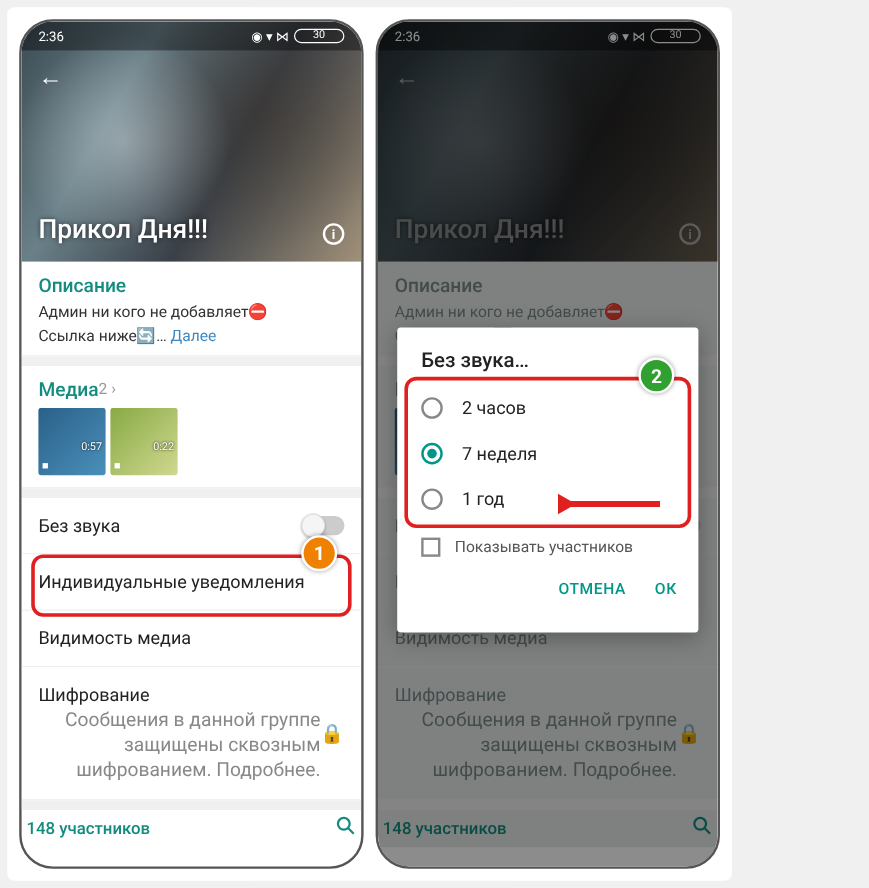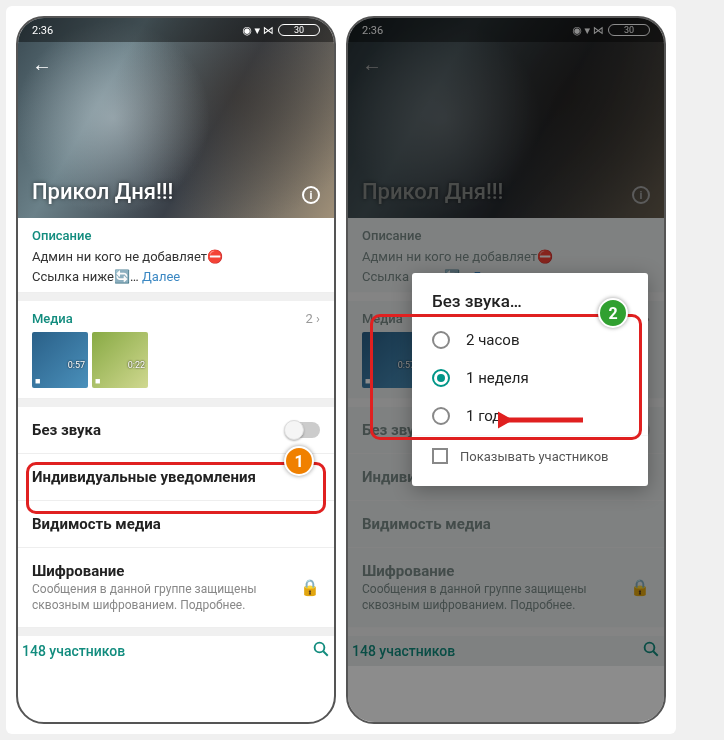--- a/index.html
+++ b/index.html
@@ -1,60 +1,60 @@
 <!DOCTYPE html>
 <html><head>
 <meta charset="utf-8">
 <style>
   * { box-sizing: border-box; margin: 0; padding: 0; font-family: Roboto, Arial, sans-serif; }
   body { background: #f0f0f0; width: 724px; height: 740px; position: relative; }
-  .container { background: #fff; width: 670px; height: 728px; margin: 6px; border-radius: 6px; position: relative; display: flex; gap: 10px; padding: 10px; }
+  .container { background: #fff; width: 604px; height: 728px; margin: 6px; border-radius: 6px; position: relative; display: flex; gap: 10px; padding: 10px; }
   .phone { width: 340px; height: 708px; border: 2px solid #555; border-radius: 28px; background: #fff; overflow: hidden; position: relative; display: flex; flex-direction: column; }
   .statusbar { height: 24px; background: rgba(0,0,0,0.4); color: #fff; font-size: 11px; display: flex; align-items: center; justify-content: space-between; padding: 0 14px; position: absolute; top:0; left:0; right:0; z-index: 5;}
   .statusbar .right { display: flex; gap: 4px; align-items: center; }
   .batt { border:1px solid #fff; border-radius:6px; padding:0 15px; font-size:9px;}
   .header-img { height: 200px; background: linear-gradient(120deg,#3a4a52 0%, #6a8088 30%, #3a4048 60%, #a09078 100%); position: relative; color: #fff; }
   .header-img::before { content:""; position:absolute; inset:0; background: radial-gradient(circle at 30% 50%, rgba(200,210,215,0.5), transparent 40%), radial-gradient(circle at 70% 40%, rgba(60,50,40,0.5), transparent 50%);}
   .back-arrow { position: absolute; top: 34px; left: 14px; color:#fff; font-size: 20px; z-index:6;}
   .group-title { position: absolute; bottom: 14px; left: 14px; font-size: 22px; font-weight: 500; text-shadow: 0 0 4px rgba(0,0,0,0.6);}
   .info-icon { position:absolute; bottom:14px; right:14px; width:18px; height:18px; border:2px solid #fff; border-radius:50%; display:flex; align-items:center; justify-content:center; font-size:11px; font-weight:bold;}
   .section { padding: 10px 14px; border-bottom: 1px solid #eee; background:#fff;}
   .section.nogap{padding-bottom:6px;}
-  .sec-title { color: #128c7e; font-size: 13px; font-weight: 500; margin-bottom: 4px; }
+  .sec-title { color: #128c7e; font-size: 16px; font-weight: 500; margin-bottom: 4px; }
   .desc-text { font-size: 13px; color: #333; line-height: 1.5;}
   .link { color: #3b88c3; }
-  .media-row { display:flex; align-items:center; justify-content:space-between;gap:24px;}
+  .media-row { display:flex; align-items:center; }
   .media-count{color:#999; font-size:13px;}
   .thumbs { display:flex; gap:4px; margin-top:6px;}
   .thumb { width:56px; height:56px; background:linear-gradient(135deg,#2a6088,#4a90bb); position:relative; border-radius:2px;}
   .thumb.t2{background:linear-gradient(135deg,#88aa44,#d0d890);}
   .thumb .dur{position:absolute; bottom:18px; right:3px; color:#fff; font-size:9px; text-shadow:0 0 2px #000;}
   .thumb .cam{position:absolute; bottom:2px; left:3px; color:#fff; font-size:9px;}
   .row { padding: 14px 14px; border-bottom: 1px solid #eee; display:flex; align-items:center; justify-content:space-between; background:#fff;}
-  .row-label { font-size: 15px; color: #222; font-weight: bold; }
-  .row-sub { font-size: 12px; color: #888; margin-top:2px; line-height:1.3;}
+  .row-label { font-size: 15px; color: #222; }
+  .row-sub { font-size: 16px; color: #888; margin-top:2px; line-height:1.3;text-align:right;}
   .toggle { width: 34px; height: 16px; background: #ccc; border-radius: 10px; position: relative; }
   .toggle::after { content:""; width:18px; height:18px; background:#f5f5f5; border:1px solid #ddd; border-radius:50%; position:absolute; left:-2px; top:-2px; box-shadow:0 1px 2px rgba(0,0,0,0.3);}
   .lock-icon{color:#128c7e; font-size:16px;}
   .participants{ padding:4px; display:flex; justify-content:space-between; align-items:center;}
   .participants .label{color:#128c7e; font-size:14px; font-weight:500;}
   .search-ic{color:#128c7e; font-size:18px;}
   .gap{height:8px; background:#f0f0f0;}
 
   
   .hl { position:absolute; border:3px solid #e02020; border-radius:10px; pointer-events:none; z-index:10;}
   .badge { position:absolute; width:30px; height:30px; border-radius:50%; border:2px solid #fff; display:flex; align-items:center; justify-content:center; color:#fff; font-weight:bold; font-size:16px; box-shadow:0 0 4px rgba(0,0,0,0.4); z-index:12;}
   .badge.b1{background:#f08000;}
   .badge.b2{background:#30a030;}
   .arrow-r { position:absolute; z-index:11;}
   .arrow-r svg{display:block;}
 
   
   .dim { position:absolute; inset:0; background:rgba(0,0,0,0.45); z-index:7;}
-  .dialog { position:absolute; top:255px; left:16px; right:16px; background:#fff; border-radius:3px; z-index:8; padding: 18px 0 10px; box-shadow:0 4px 20px rgba(0,0,0,0.3);margin-left:48px;}
+  .dialog { position:absolute; top:255px; left:16px; right:16px; background:#fff; border-radius:3px; z-index:8; padding: 18px 0 24px; box-shadow:0 4px 20px rgba(0,0,0,0.3);}
   .dialog-title{font-size:17px; font-weight:500; color:#222; padding:0 20px 10px;}
   .radio-row{display:flex; align-items:center; gap:16px; padding:10px 20px; font-size:15px; color:#222;}
   .radio{width:18px; height:18px; border:2px solid #888; border-radius:50%; flex-shrink:0; position:relative;}
   .radio.checked{border-color:#009688;}
   .radio.checked::after{content:""; position:absolute; inset:3px; background:#009688; border-radius:50%;}
   .chk-row{display:flex; align-items:center; gap:12px; padding:12px 20px; font-size:13px; color:#555; border-top:1px solid rgba(0,0,0,0.03);}
   .chk{width:16px; height:16px; border:2px solid #888;}
   .dialog-btns{display:flex; justify-content:flex-end; gap:24px; padding:8px 18px 4px; }
   .dialog-btn{color:#009688; font-size:13px; font-weight:500; letter-spacing:0.5px;}
   .dim-content .sec-title, .dim-content .row-label, .dim-content .row-sub, .dim-content .desc-text{color:#7a8a88;}
@@ -205,29 +205,33 @@
     <div class="dim"></div>
 
     <div class="dialog">
       <div class="dialog-title">Без звука…</div>
       <div class="radio-row">
         <span class="radio"></span>
         <span>2 часов</span>
       </div>
       <div class="radio-row">
         <span class="radio checked"></span>
-        <span>1 неделя</span>
+        <span>7 неделя</span>
       </div>
       <div class="radio-row">
         <span class="radio"></span>
         <span>1 год</span>
       </div>
       <div class="chk-row">
         <span class="chk"></span>
         <span>Показывать участников</span>
+      </div>
+      <div class="dialog-btns">
+        <span class="dialog-btn">ОТМЕНА</span>
+        <span class="dialog-btn">ОК</span>
       </div>
     </div>
 
     <div class="hl" style="top:296px; left:22px; right:22px; height:126px;"></div>
     <div class="badge b2" style="top:280px; right:36px;">2</div>
     <div class="arrow-r" style="top:390px; left:150px;">
       <svg width="90" height="24">
           <defs>
             <marker id="ah" markerWidth="10" markerHeight="10" refX="2" refY="5" orient="auto">
               <path d="M8,1 L1,5 L8,9 Z" fill="#e02020"></path>

